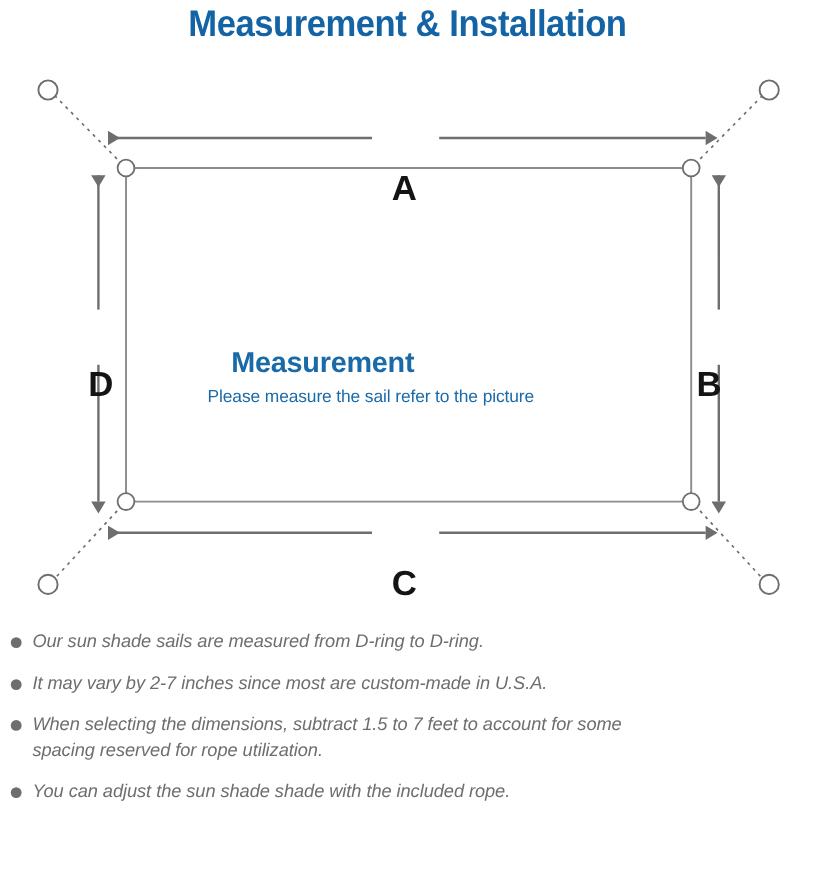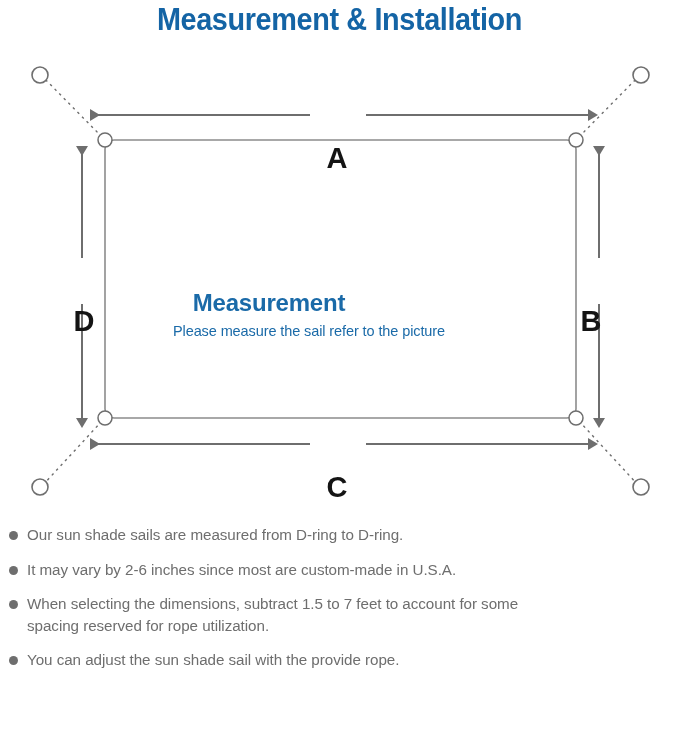--- a/index.html
+++ b/index.html
@@ -78,20 +78,21 @@
   .dim-b { left: 565px; top: 261px; width: 52px; }
   .dim-c { left: 311px; top: 427px; width: 52px; }
   .dim-d { left: 58px;  top: 261px; width: 52px; }
 
   
   .notes {
     position: absolute;
     left: 0;
     top: 524px;
     width: 547px;
+    font-style: italic;
   }
   .note-row {
     position: relative;
     display: flex;
     align-items: flex-start;
     padding-left: 9px;
     margin-bottom: 13px;
   }
   .note-bullet {
     flex: 0 0 auto;
@@ -169,27 +170,27 @@
 
 <div class="notes">
 
   <div class="note-row">
     <span class="note-bullet"></span>
     <span class="note-text">Our sun shade sails are measured from D-ring to D-ring.</span>
   </div>
 
   <div class="note-row">
     <span class="note-bullet"></span>
-    <span class="note-text">It may vary by 2-6 inches since most are custom-made in U.S.A.</span>
+    <span class="note-text">It may vary by 2-7 inches since most are custom-made in U.S.A.</span>
   </div>
 
   <div class="note-row">
     <span class="note-bullet"></span>
     <span class="note-text">When selecting the dimensions, subtract 1.5 to 7 feet to account for some spacing reserved for rope utilization.</span>
   </div>
 
   <div class="note-row">
     <span class="note-bullet"></span>
-    <span class="note-text">You can adjust the sun shade sail with the provide rope.</span>
+    <span class="note-text">You can adjust the sun shade shade with the included rope.</span>
   </div>
 
 
 </div>
 
 </body></html>

